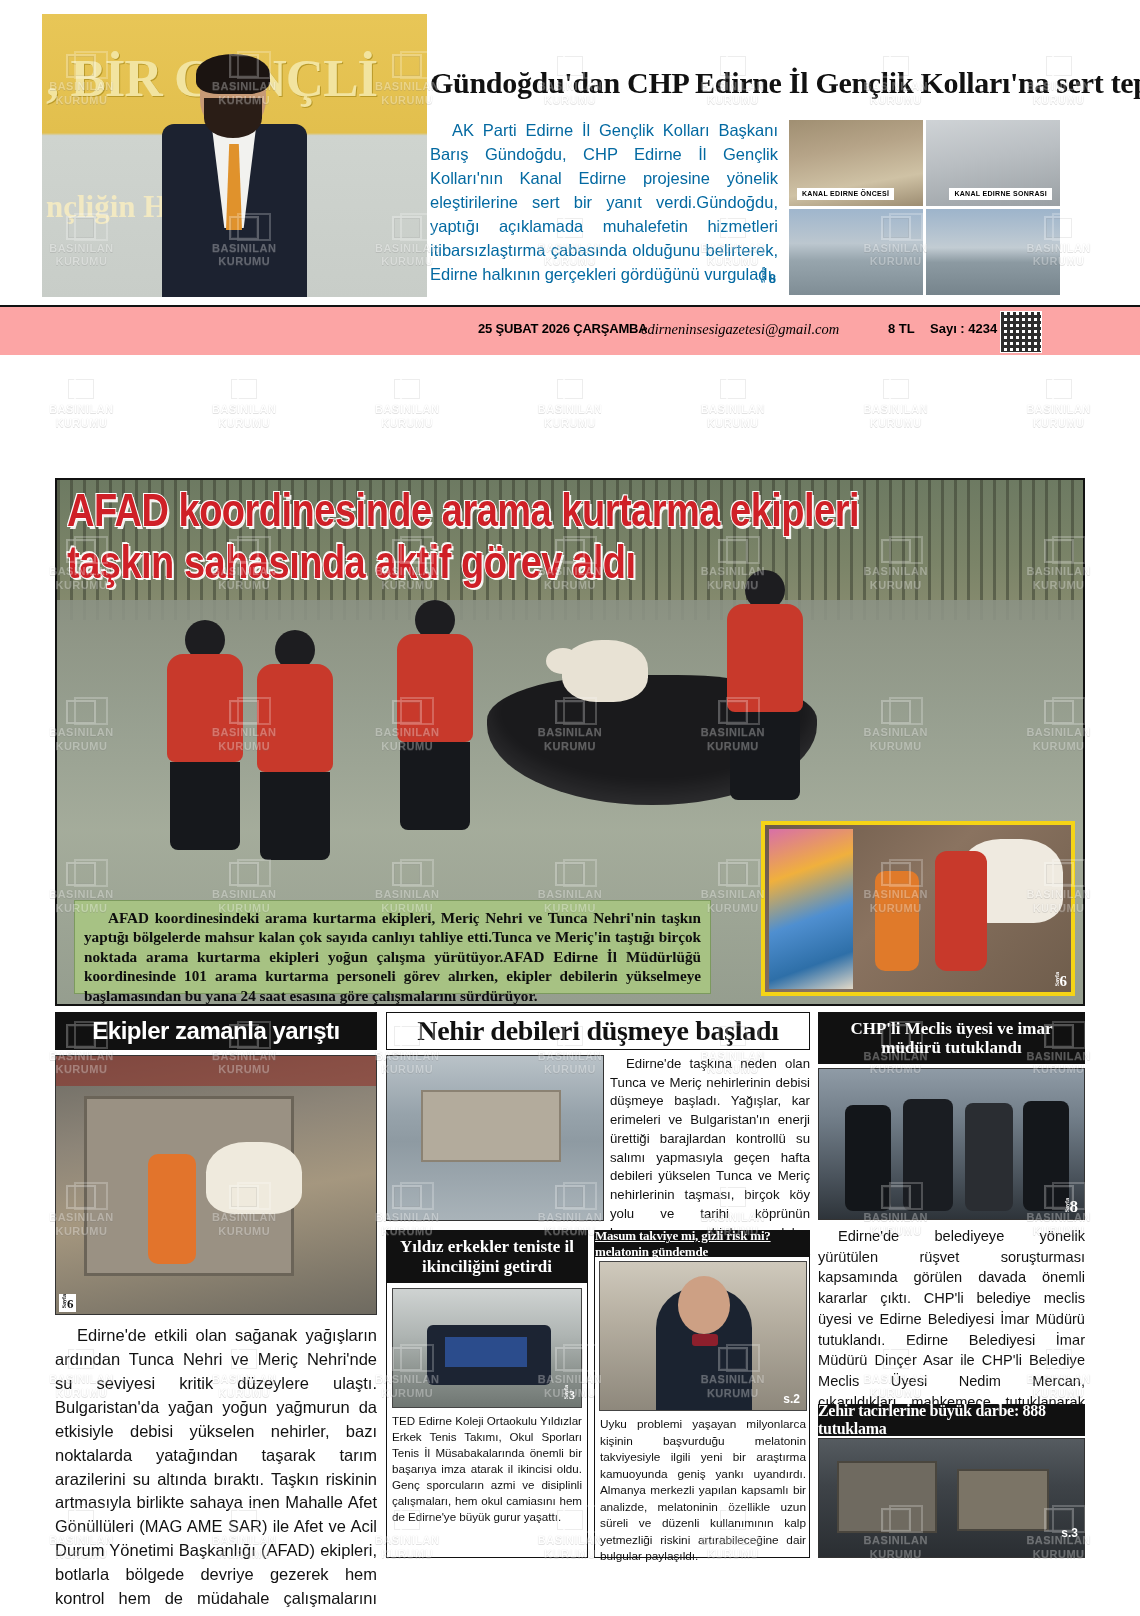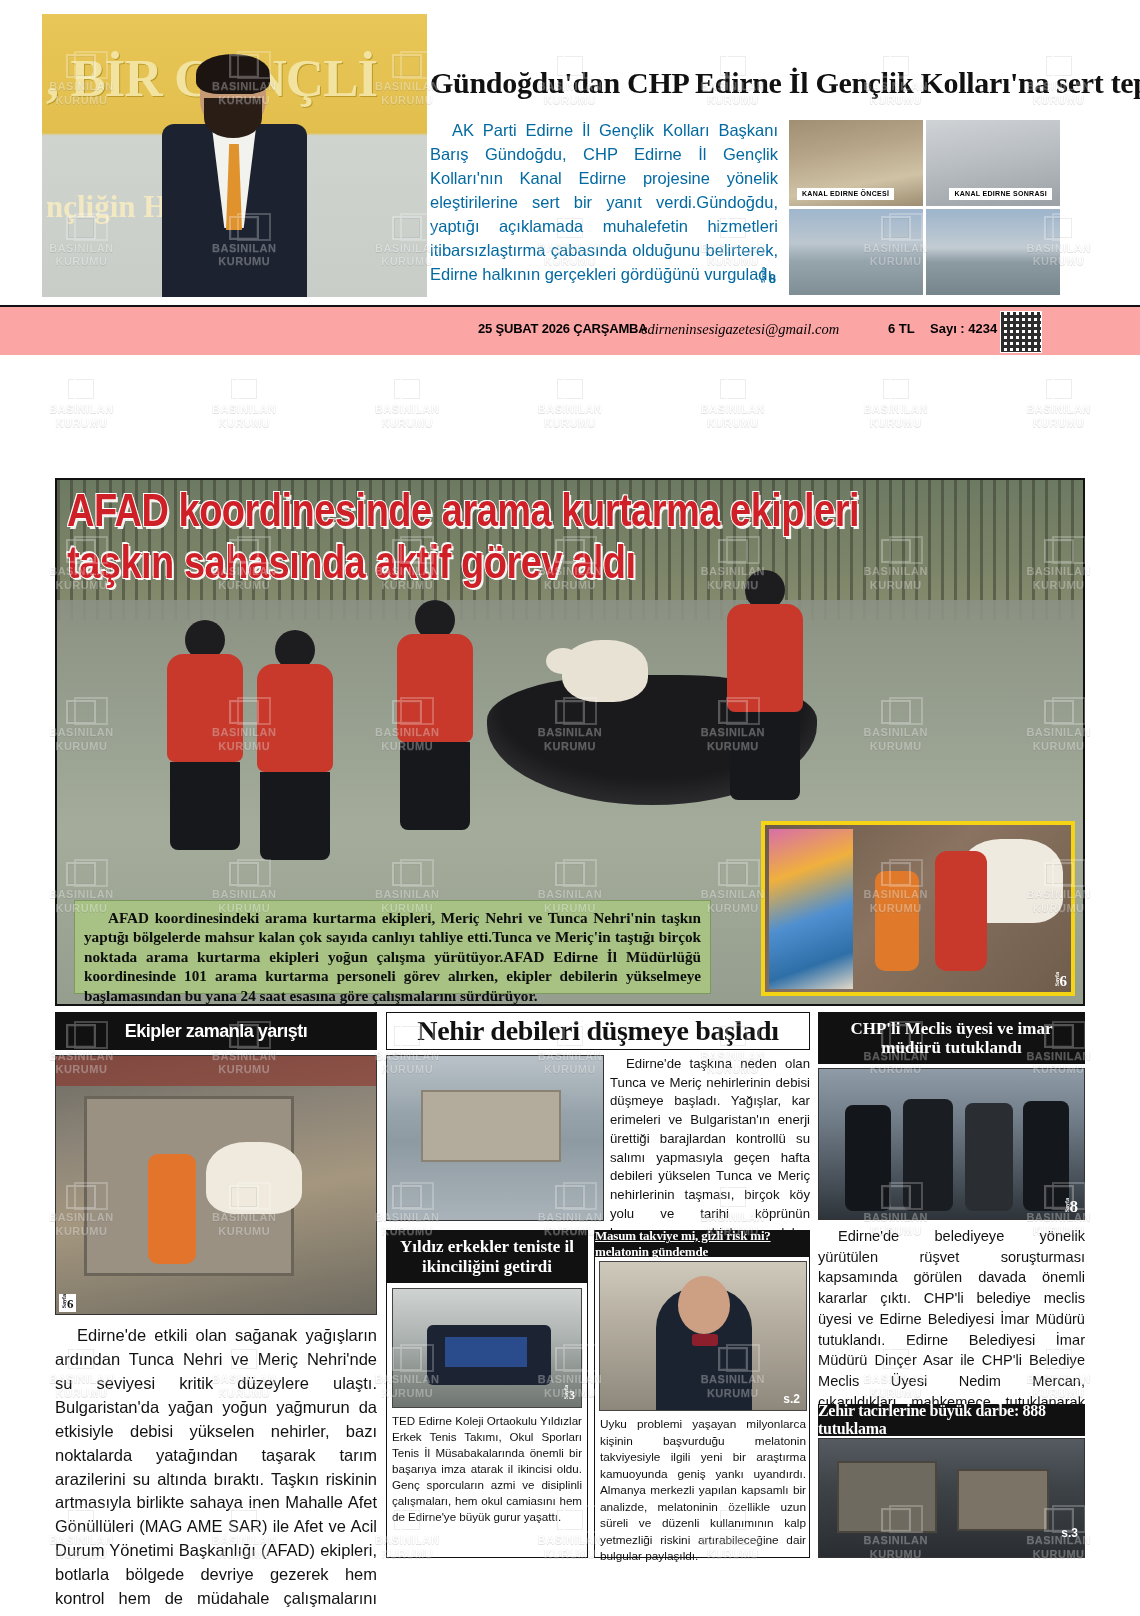--- a/index.html
+++ b/index.html
@@ -153,21 +153,21 @@
   .srefDark{position:absolute;right:4px;bottom:2px;color:#fff;font-weight:700;font-size:15px;
             font-family:"Liberation Serif", serif;}
   .srefDark small{font-size:6px;writing-mode:vertical-rl;transform:rotate(180deg);}
 
   
   #lower{position:absolute;left:55px;top:1012px;width:1030px;height:546px;z-index:12;}
 
   
   #col1{position:absolute;left:0;top:0;width:322px;height:546px;}
   #hdl1{width:100%;height:38px;background:#111;color:#fff;display:flex;align-items:center;justify-content:center;
-        font-weight:700;font-size:18px;letter-spacing:-.5px;border:1px solid #111;}
+        font-weight:700;font-size:24px;letter-spacing:-.5px;border:1px solid #111;}
   #img1{position:absolute;left:0;top:43px;width:322px;height:260px;border:1px solid #333;
         background:linear-gradient(170deg,#6c6a63 0%,#8d8578 30%,#a5977f 55%,#6e6a60 100%);}
   #img1 .shed{position:absolute;left:28px;top:40px;width:210px;height:180px;background:#9a9183;border:3px solid #6b6458;}
   #img1 .horse{position:absolute;left:150px;top:86px;width:96px;height:72px;background:#efeadd;border-radius:42% 42% 30% 30%;}
   #img1 .man{position:absolute;left:92px;top:98px;width:48px;height:110px;background:#e2742c;border-radius:10px;}
   #img1 .red{position:absolute;left:0px;top:0px;width:100%;height:30px;background:#8f2c22;opacity:.55;}
   #txt1{position:absolute;left:0;top:312px;width:322px;
         font-family:"Liberation Sans", sans-serif;font-size:16.5px;line-height:1.45;text-align:justify;color:#111;}
   #txt1 .lead{padding-left:22px;}
   .sref6{position:absolute;left:3px;top:238px;background:#fff;color:#111;font-weight:700;font-size:13px;
@@ -275,21 +275,21 @@
         <div class="cap" style="right:8px;bottom:6px;">KANAL EDIRNE SONRASI</div>
       </div>
       <div class="ph imgC"></div>
       <div class="ph imgD"></div>
     </div>
   </div>
 
   <div id="mastbar">
     <div id="mastDate">25 ŞUBAT 2026 ÇARŞAMBA</div>
     <div id="mastMail">edirneninsesigazetesi@gmail.com</div>
-    <div id="mastPrice">6 TL</div>
+    <div id="mastPrice">8 TL</div>
     <div id="mastIssue">Sayı : 4234</div>
     <div id="qr">
         <div class="q"></div>
       </div>
   </div>
 
 
   <div id="mainBlock">
     <div class="treeline"></div>
     <div id="mainWater"></div>

